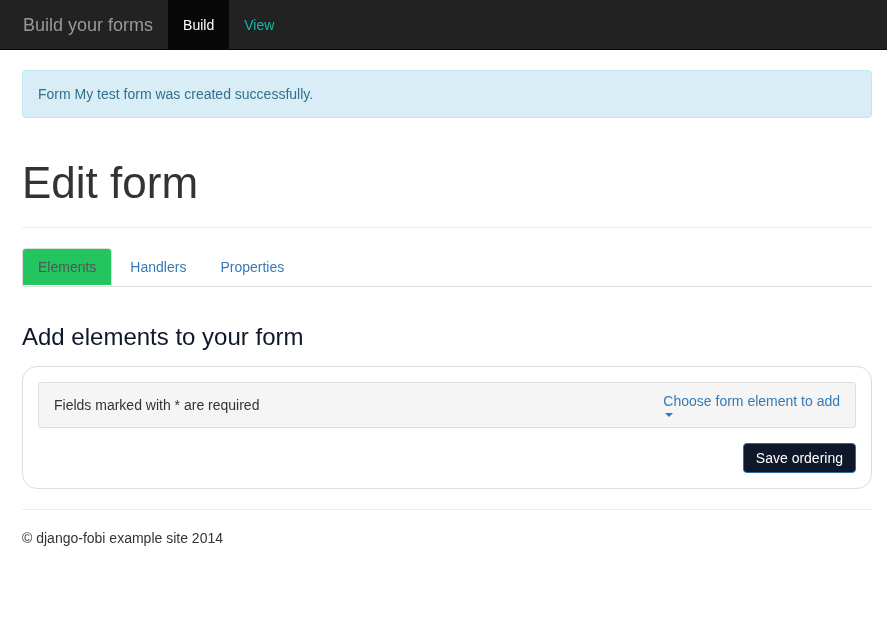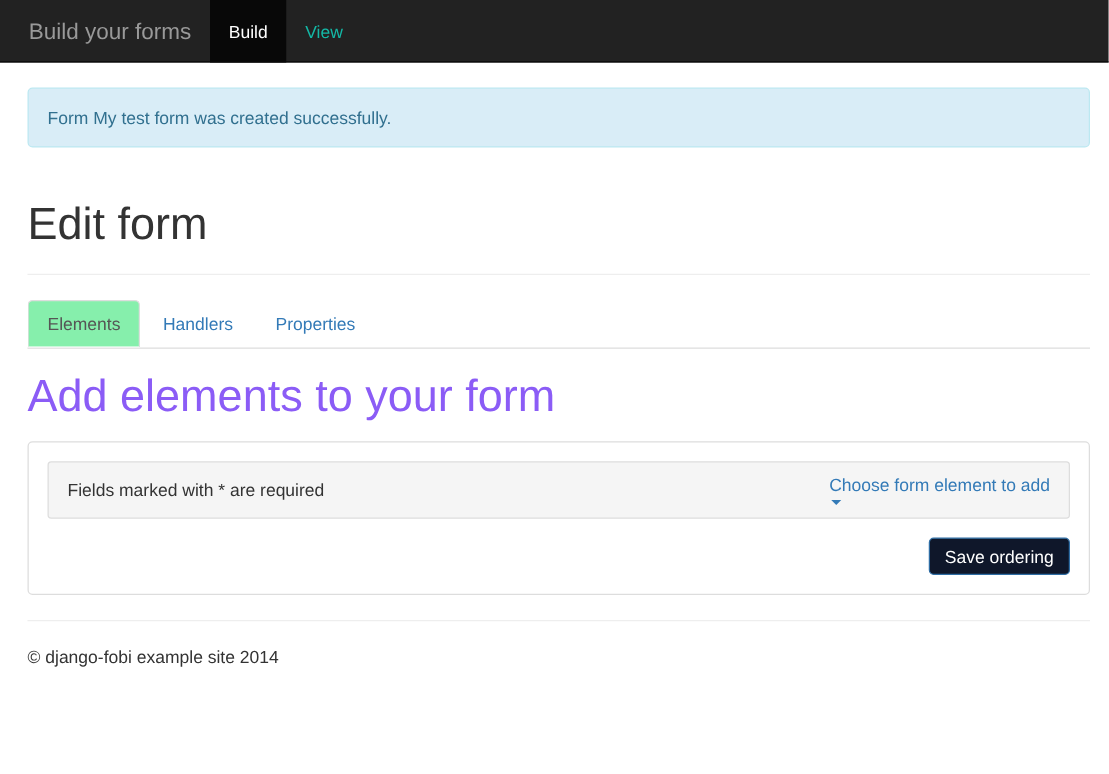--- a/index.html
+++ b/index.html
@@ -46,21 +46,21 @@
     .alert {
       background: #d9edf7;
       border: 1px solid #bce8f1;
       color: #31708f;
       padding: 15px;
       border-radius: 4px;
       margin-top: 20px;
       margin-bottom: 20px;
     }
     h1 {
-      font-size: 36px;
+      font-size: 44px;
       font-weight: 500;
       margin-top: 40px;
       margin-bottom: 10px;
       color: #333;
     }
     .page-header {
       border-bottom: 1px solid #eee;
       padding-bottom: 9px;
       margin-bottom: 20px;
     }
@@ -74,35 +74,35 @@
       display: block;
       padding: 10px 15px;
       color: #337ab7;
       text-decoration: none;
       border: 1px solid transparent;
       border-radius: 4px 4px 0 0;
       margin-right: 2px;
     }
     .nav-tabs li.active a {
       color: #555;
-      background: #86efac;
+      background: #22c55e;
       border: 1px solid #ddd;
       border-bottom-color: #fff;
       margin-bottom: -1px;
     }
     h2 {
-      font-size: 36px;
+      font-size: 24px;
       font-weight: 500;
-      margin-top: 17px;
+      margin-top: 36px;
       margin-bottom: 10px;
-      color: #8b5cf6;
+      color: #0f172a;
     }
     .panel {
       border: 1px solid #ddd;
-      border-radius: 4px;
+      border-radius: 15px;
       margin-top: 15px;
       padding: 15px;
       margin-bottom: 20px;
     }
     .panel-heading {
       background: #f5f5f5;
       border: 1px solid #ddd;
       border-radius: 3px;
       padding: 10px 15px;
       display: flex;

